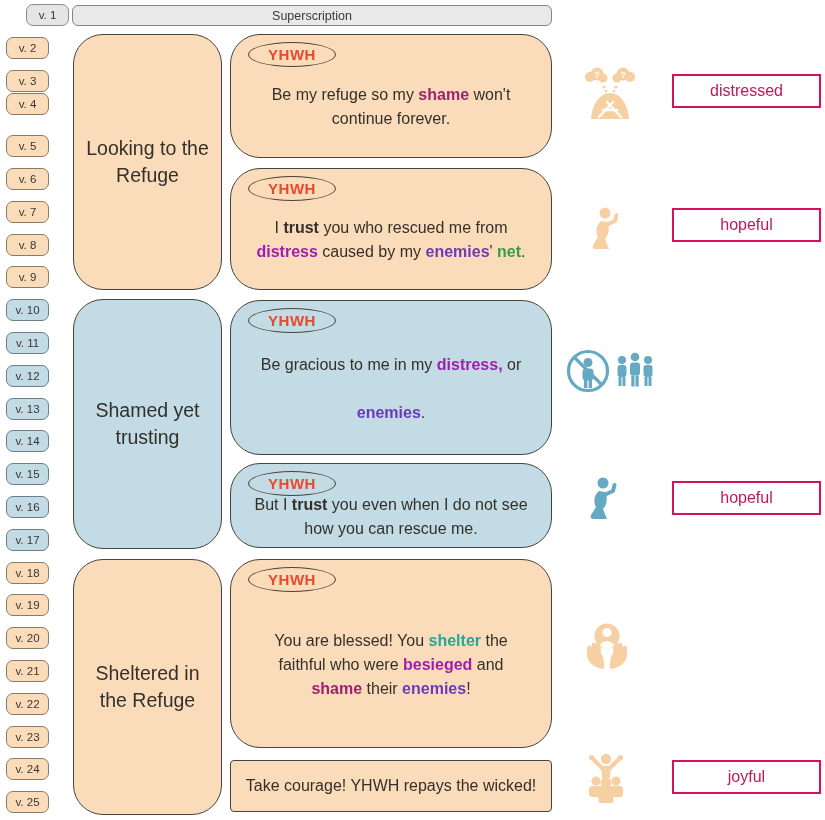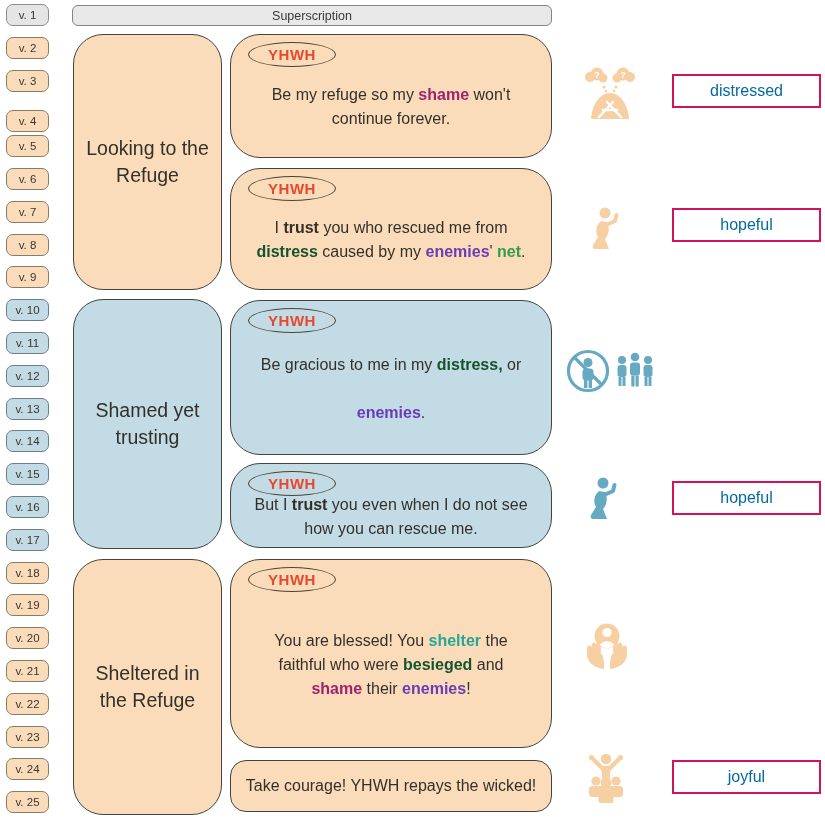--- a/index.html
+++ b/index.html
@@ -29,57 +29,57 @@
   .sec-c{top:559px;height:256px;}
   .section-title{font-size:19.5px;line-height:1.4;color:#33302b;padding:0 8px;}
 
   
   .bubble{position:absolute;left:230px;width:322px;border:1.4px solid #45433e;border-radius:30px;box-sizing:border-box;}
   .b1{top:34px;height:124px;}
   .b2{top:168px;height:122px;}
   .b3{top:300px;height:155px;}
   .b4{top:463px;height:85px;}
   .b5{top:559px;height:189px;}
-  .b6{top:760px;height:52px;border-radius:16px;}
+  .b6{top:760px;height:52px;border-radius:4px;}
   .yhwh{position:absolute;left:17px;top:7px;width:88px;height:25px;border:1.4px solid #4a4335;
     border-radius:50%;display:flex;align-items:center;justify-content:center;font-weight:700;
     font-size:15px;color:#e64a2e;letter-spacing:.5px;box-sizing:border-box;}
   .bubble-text{height:100%;display:flex;flex-wrap:wrap;align-content:center;align-items:center;justify-content:center;
     text-align:center;font-size:16px;line-height:1.5;color:#33302b;padding:30px 12px 8px;box-sizing:border-box;display:block;}
   .bubble-text{display:flex;}
   .bubble-text .inner{width:100%;}
   .b4 .bubble-text{padding-top:24px;padding-bottom:2px;border-radius:15px;}
   .b6 .bubble-text{padding:4px 10px;}
   .kw{font-weight:700;}
   .kw-magenta{color:#9f2270;}
-  .kw-pink{color:#14532d;}
+  .kw-pink{color:#a21caf;}
   .kw-purple{color:#6a3cb5;}
   .kw-green{color:#2f9e4f;}
   .kw-teal{color:#27a695;}
   .kw-bold{color:inherit;}
 
   
   .emotion-label{position:absolute;left:672px;width:149px;height:34px;border:2px solid #d3115c;
-    color:#0369a1;background:#fff;display:flex;align-items:center;justify-content:center;
+    color:#be185d;background:#fff;display:flex;align-items:center;justify-content:center;
     font-size:16px;box-sizing:border-box;}
   .el1{top:74px;} .el2{top:208px;} .el3{top:353px;} .el4{top:481px;} .el5{top:628px;} .el6{top:760px;}
   .icon{position:absolute;}
   .ic-peach{color:#f6d0a2;}
   .ic-blue{color:#66a9c2;}
 </style>
 </head>
 <body>
 
 <div class="canvas">
 
   <div>
-      <div class="verse-chip tone-gray" style="top: 4px;">v. 1</div>
+      <div class="verse-chip tone-gray" style="top: 4px; margin-left: 20px;">v. 1</div>
       <div class="verse-chip tone-peach" style="top: 36.8px;">v. 2</div>
       <div class="verse-chip tone-peach" style="top: 69.6px;">v. 3</div>
-      <div class="verse-chip tone-peach" style="top: 110px;">v. 4</div>
+      <div class="verse-chip tone-peach" style="top: 93px;">v. 4</div>
       <div class="verse-chip tone-peach" style="top: 135.2px;">v. 5</div>
       <div class="verse-chip tone-peach" style="top: 168px;">v. 6</div>
       <div class="verse-chip tone-peach" style="top: 200.8px;">v. 7</div>
       <div class="verse-chip tone-peach" style="top: 233.6px;">v. 8</div>
       <div class="verse-chip tone-peach" style="top: 266.4px;">v. 9</div>
       <div class="verse-chip tone-blue" style="top: 299.2px;">v. 10</div>
       <div class="verse-chip tone-blue" style="top: 332px;">v. 11</div>
       <div class="verse-chip tone-blue" style="top: 364.8px;">v. 12</div>
       <div class="verse-chip tone-blue" style="top: 397.6px;">v. 13</div>
       <div class="verse-chip tone-blue" style="top: 430.4px;">v. 14</div>

